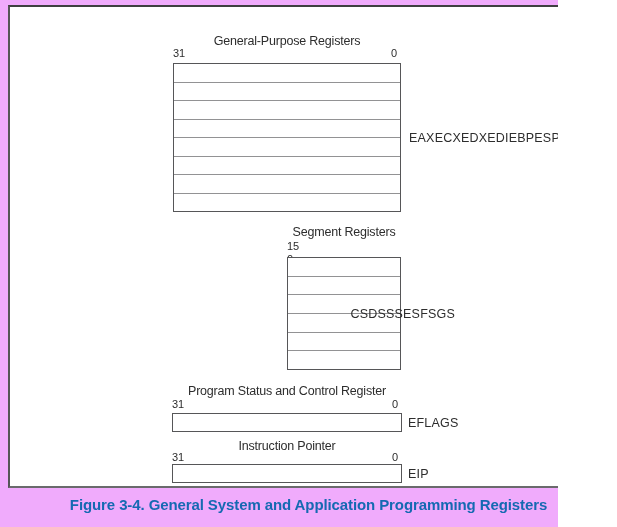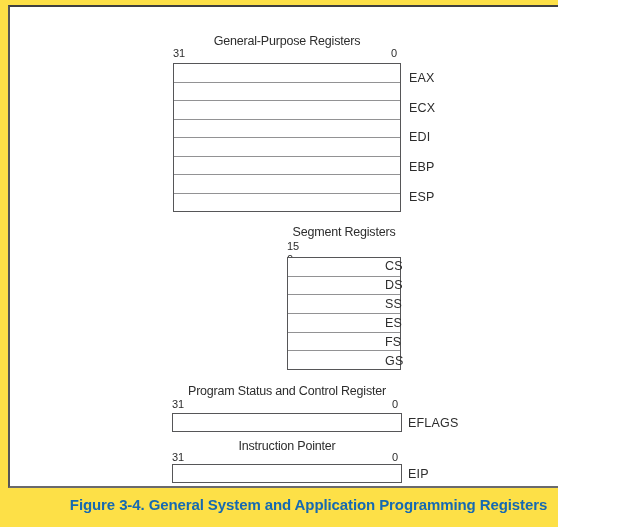--- a/index.html
+++ b/index.html
@@ -5,21 +5,21 @@
   html, body {
     margin: 0;
     padding: 0;
     background: #ffffff;
     font-family: "Liberation Sans", sans-serif;
   }
   .page {
     position: relative;
     width: 558px;
     height: 527px;
-    background: #fde047;
+    background: #f0abfc;
     overflow: hidden;
     color: #2d2d2d;
   }
   .frame {
     position: absolute;
     left: 8px;
     top: 5px;
     width: 601px;
     height: 483px;
     box-sizing: border-box;
@@ -57,21 +57,21 @@
     background: #ffffff;
   }
   .reg-cell {
     flex: 1;
     border-bottom: 1px solid #929294;
   }
   .reg-cell:last-child { border-bottom: none; }
   .reg-labels {
     position: absolute;
     display: flex;
-    flex-direction: column;
+    flex-direction: row;
     width: 70px;
   }
   .reg-label {
     flex: 1;
     display: flex;
     align-items: center;
     font-size: 12.5px;
     letter-spacing: 0.2px;
     color: #2d2d2d;
   }
@@ -104,20 +104,21 @@
     <div class="reg-cell"></div>
     <div class="reg-cell"></div>
     <div class="reg-cell"></div>
     <div class="reg-cell"></div>
     <div class="reg-cell"></div>
     <div class="reg-cell"></div>
   </div>
   <div class="reg-labels" style="left:409px; top:63px; height:149px;">
     <div class="reg-label">EAX</div>
     <div class="reg-label">ECX</div>
+    <div class="reg-label">EDX</div>
     <div class="reg-label">EDI</div>
     <div class="reg-label">EBP</div>
     <div class="reg-label">ESP</div>
   </div>
 
   <div class="group-title" style="left:287px; top:226px; width:114px;">Segment Registers</div>
   <div class="bits" style="left:287px; top:240px; width:114px;flex-direction:column;">
     <span>15</span>
     <span>0</span>
   </div>

